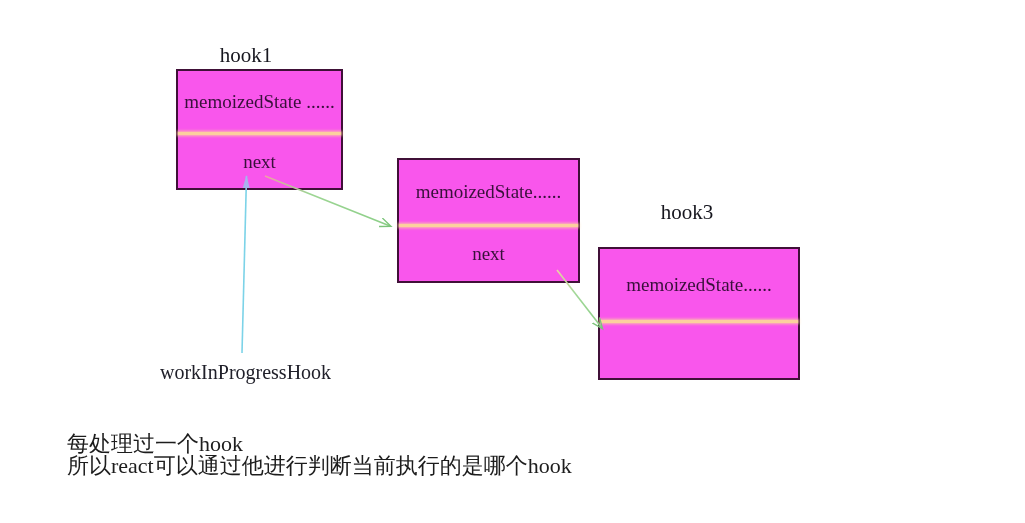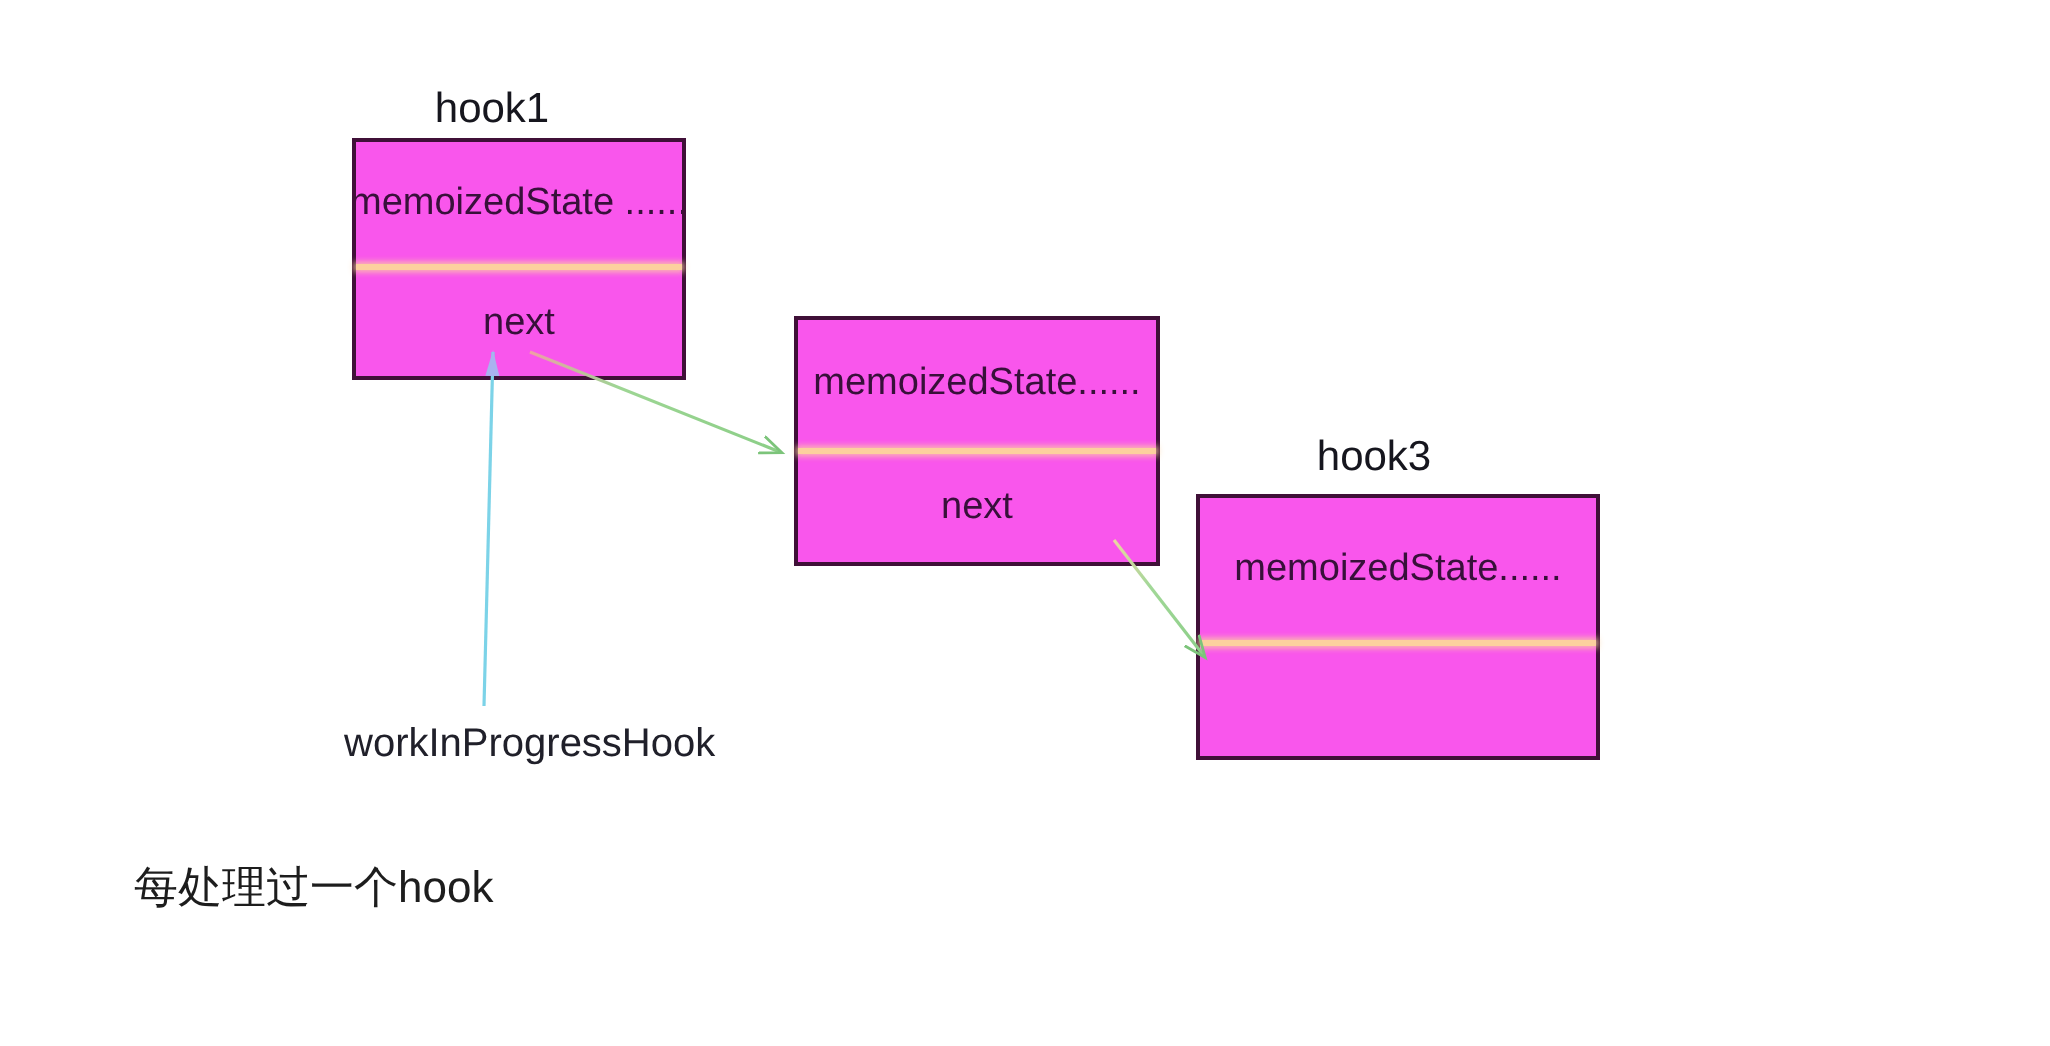--- a/index.html
+++ b/index.html
@@ -1,47 +1,47 @@
 <!DOCTYPE html>
 <html><head>
 <meta charset="utf-8">
 <style>
   html,body{margin:0;padding:0;background:#ffffff;}
   body{width:1025px;height:523px;overflow:hidden;
        font-family:"Liberation Sans","DejaVu Sans",sans-serif;}
-  .stage{position:relative;width:1025px;height:523px;background:#ffffff;}
+  .stage{position:relative;width:1025px;height:523px;background:#ffffff;font-family:Liberation Serif, serif;}
 
   
   .overlay{position:absolute;left:0;top:0;z-index:5;pointer-events:none;}
 
   .node-title{position:absolute;width:160px;text-align:center;
               font-size:21px;color:#16161e;z-index:2;white-space:nowrap;}
   .t1{left:166px;top:43px;}
   .t2{left:394px;top:129px;}
-  .t3{left:607px;top:217px;}
+  .t3{left:607px;top:200px;}
 
   .node-box{position:absolute;box-sizing:border-box;border:2px solid #401038;
             background:#f956ec;display:flex;flex-direction:column;z-index:1;}
   .b1{left:176px;top:69px;width:167px;height:121px;}
   .b2{left:397px;top:158px;width:183px;height:125px;}
   .b3{left:598px;top:247px;width:202px;height:133px;}
 
   .cell{display:flex;align-items:center;justify-content:center;
         font-size:19px;color:#38103a;white-space:nowrap;overflow:hidden;}
   .cell.mem{flex:0 0 auto;}
   .cell.nxt{flex:1 1 auto;box-sizing:border-box;border-radius:19px;}
   .b1 .mem{height:61px;}
   .b2 .mem{height:64px;}
   .b3 .mem{height:71px;}
 
   .divider{flex:0 0 3px;height:3px;background:#fcd09e;
            box-shadow:0 0 3px 1px rgba(253,210,160,.85);}
 
   .wip-label{position:absolute;left:160px;top:361px;font-size:20px;
-             color:#20202a;white-space:nowrap;z-index:2;margin-left:12px;}
+             color:#20202a;white-space:nowrap;z-index:2;}
 
   .notes{position:absolute;left:67px;top:433px;font-size:22px;
          line-height:21.5px;color:#1d1d1d;z-index:2;}
   .notes div{white-space:nowrap;}
 </style>
 </head>
 <body>
 
 <div class="stage">
 
@@ -89,15 +89,16 @@
 
     <line x1="265" y1="176" x2="390" y2="226" stroke="url(#g1)" stroke-width="1.6" marker-end="url(#mGreen)"></line>
 
     <line x1="557" y1="270" x2="602" y2="328" stroke="url(#g2)" stroke-width="1.6" marker-end="url(#mGreen)"></line>
   </svg>
 
   <div class="wip-label">workInProgressHook</div>
 
   <div class="notes">
     <div>每处理过一个hook</div>
+    <div>所以react可以通过他进行判断当前执行的是哪个hook</div>
   </div>
 
 </div>
 
 </body></html>

